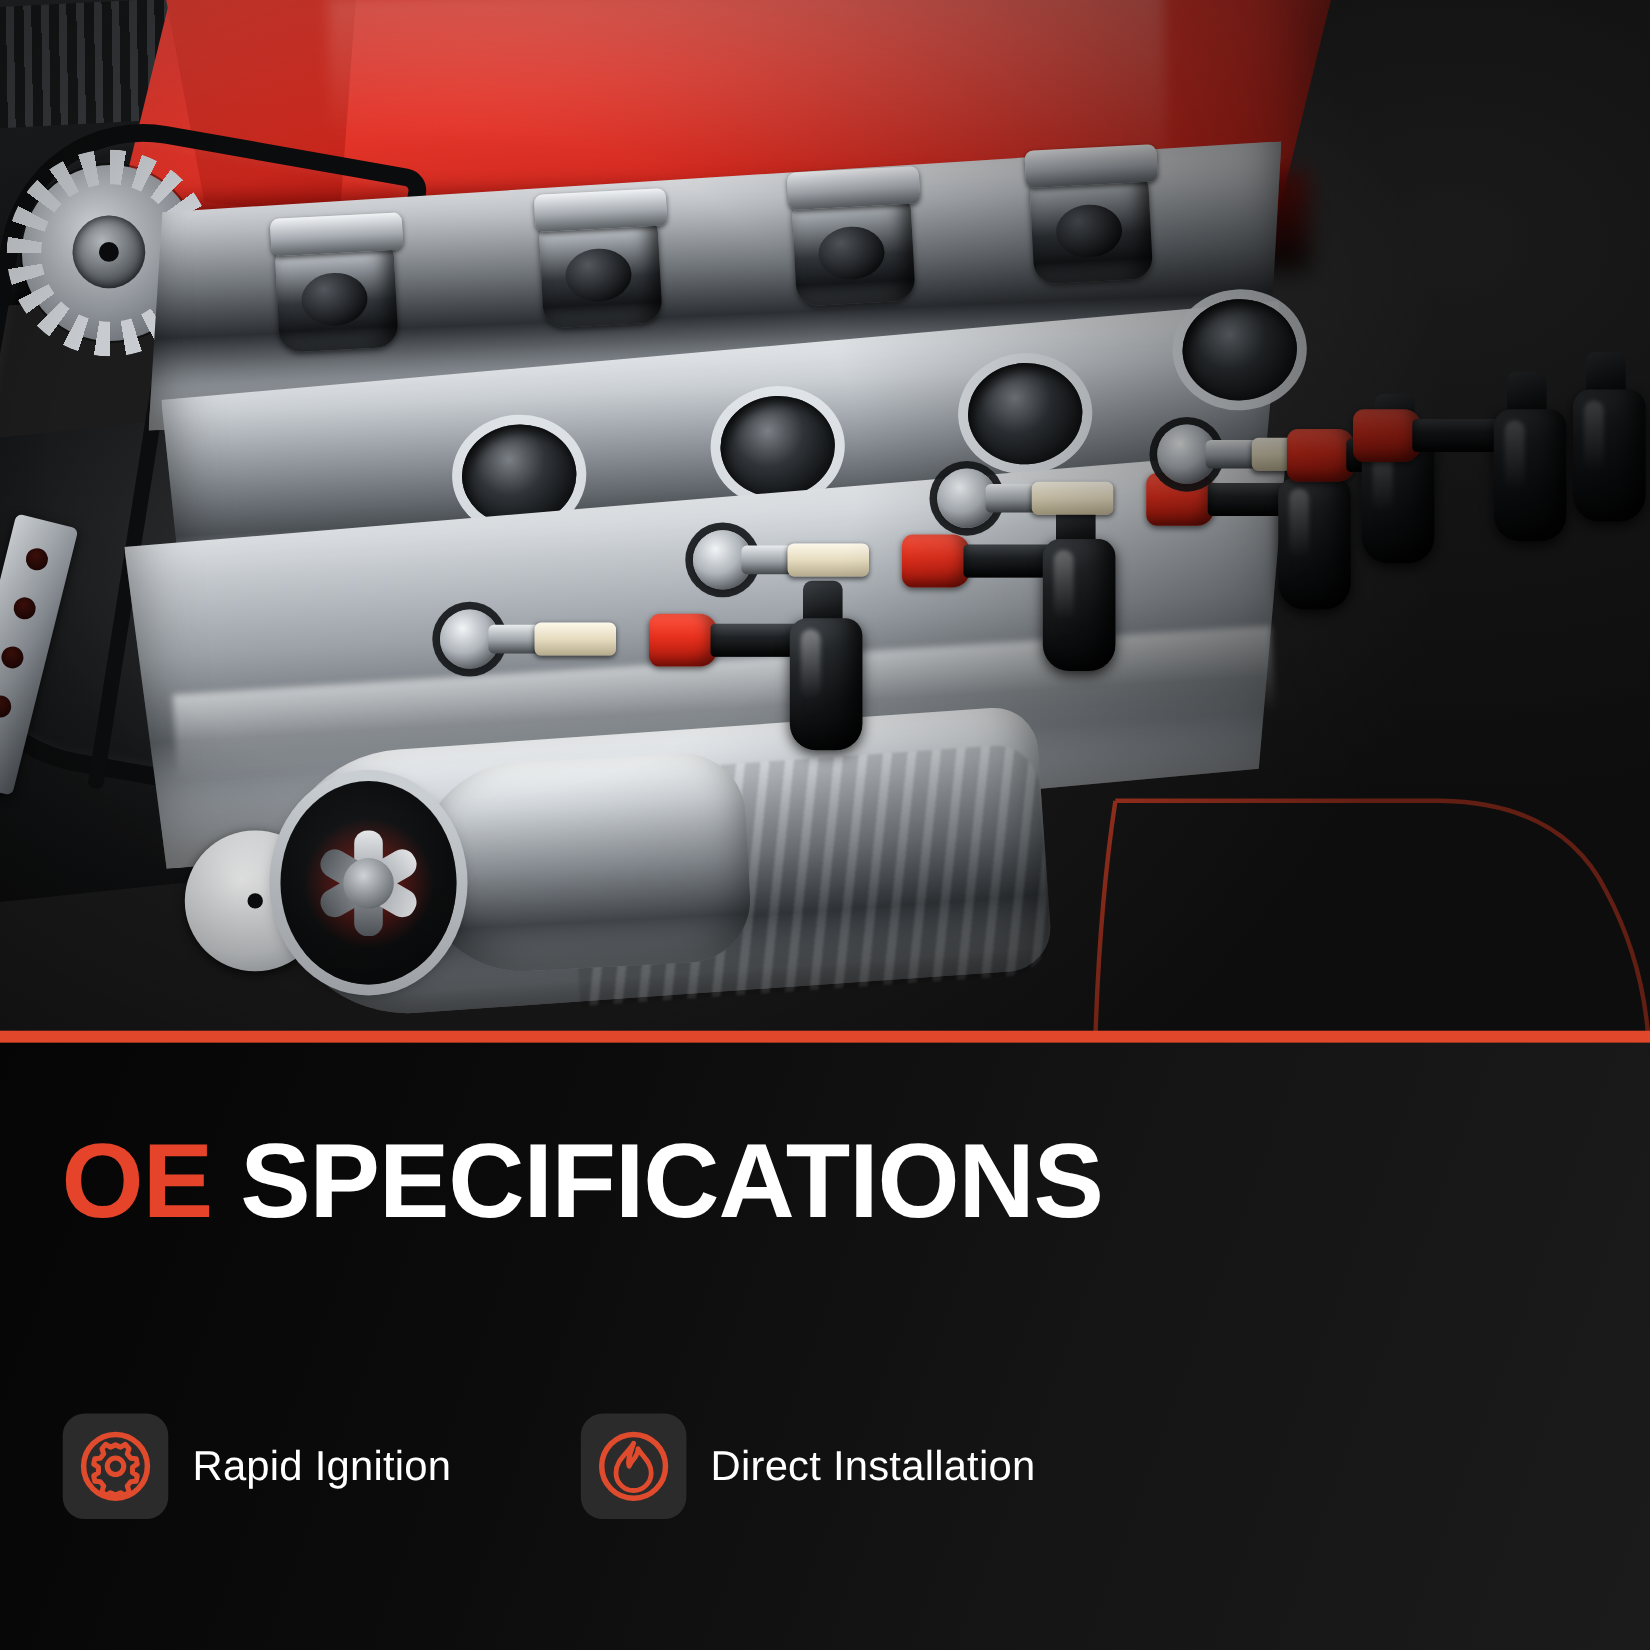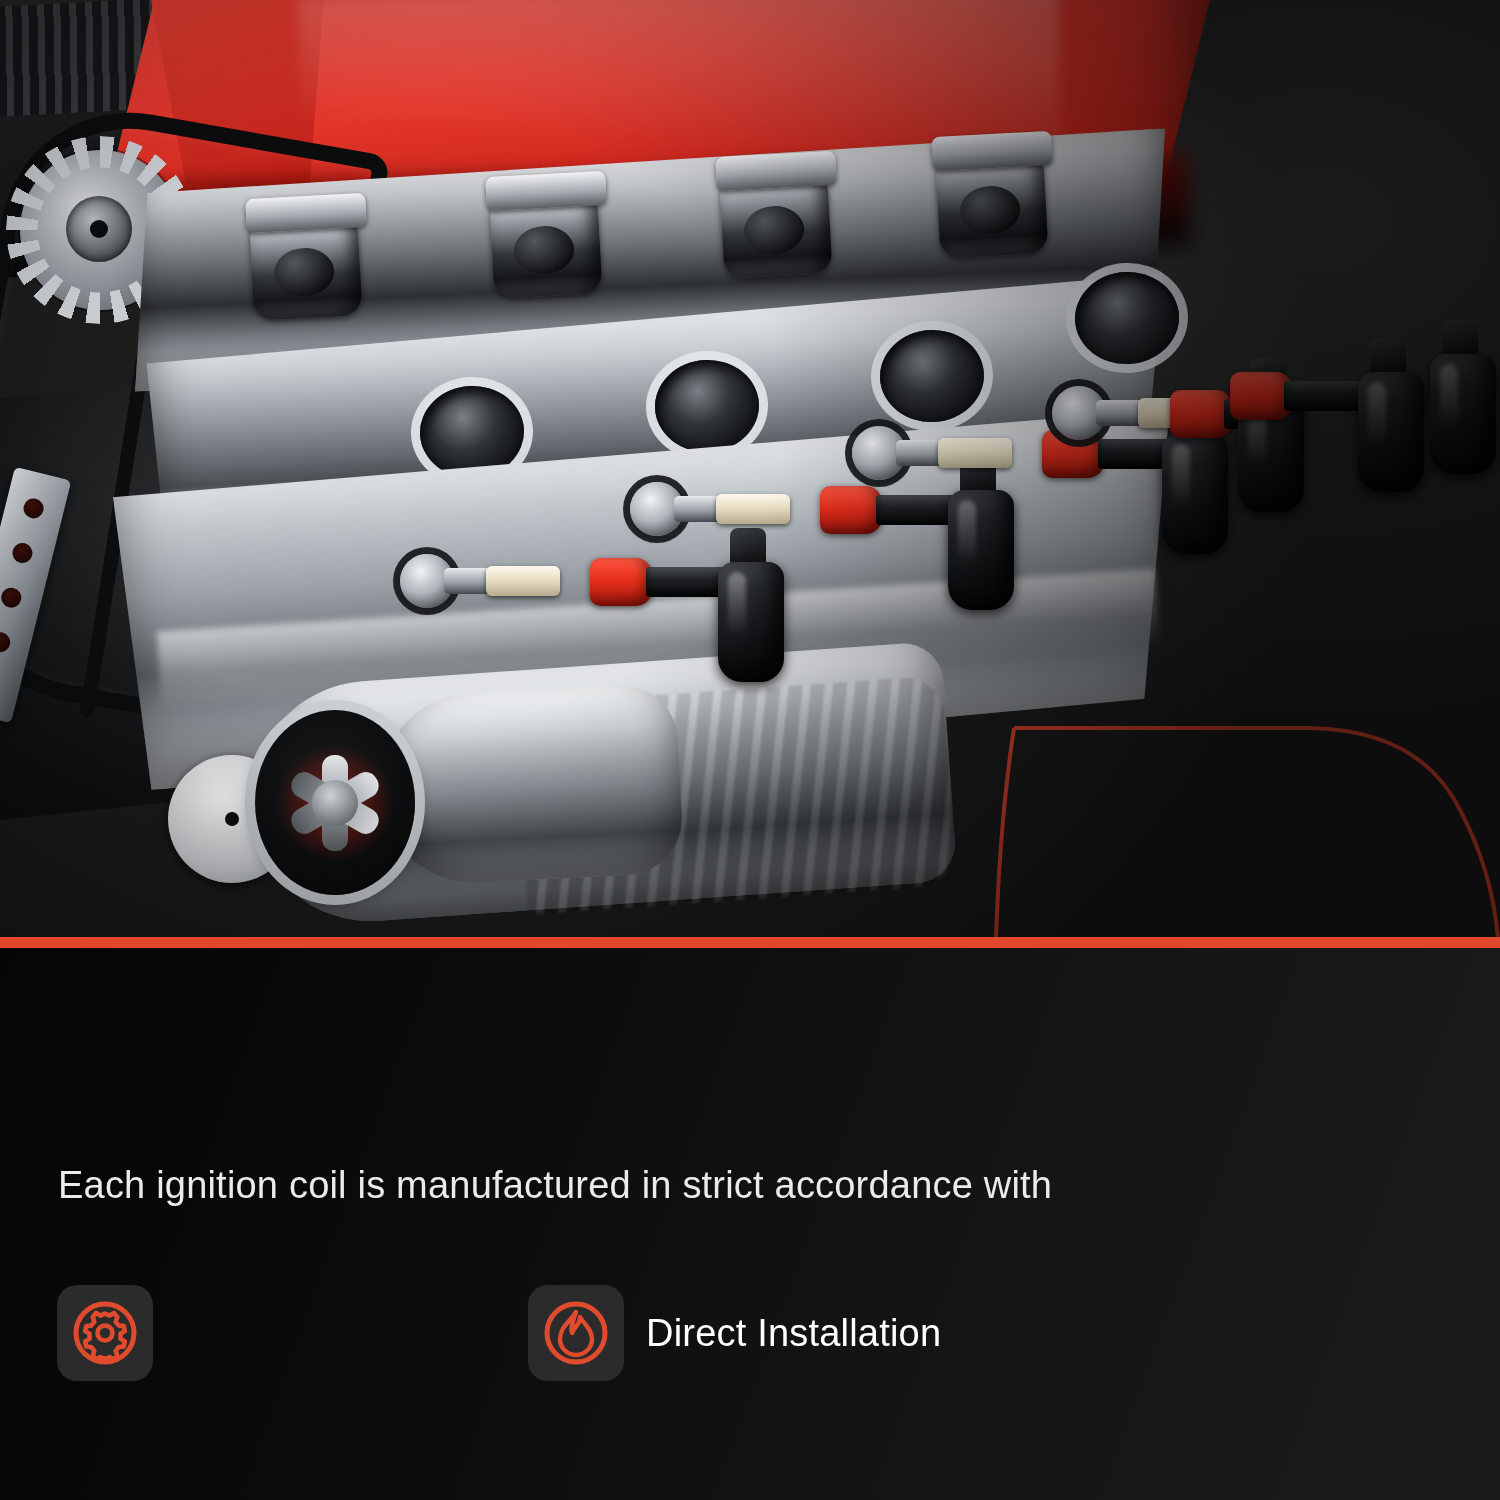--- a/index.html
+++ b/index.html
@@ -563,33 +563,34 @@
       <path d="M1014 38 Q1000 130 996 248" fill="none" stroke="#d8432a" stroke-width="4"></path>
     </svg>
 
     <div class="hero-bg-vignette"></div>
   </div>
 
   <div class="divider"></div>
 
   <div class="panel"></div>
 
-
-  <div class="subtitle">Each ignition coil is manufactured in strict accordance with</div>
+  <div class="headline"><span class="oe">OE</span><span> SPECIFICATIONS</span></div>
+
 
   <div class="features">
 
     <div class="feature" style="left:57px;">
       <div class="feature-tile">
         <svg width="72" height="72" viewBox="0 0 72 72">
           <circle cx="36" cy="36" r="29" fill="none" stroke="#e04b2d" stroke-width="5"></circle>
           <path fill="none" stroke="#e04b2d" stroke-width="4.6" stroke-linejoin="round" d="M36 16.5 l4.6 2.1 4.4-2.6 3.3 3.9 -1.6 4.8 3.1 3.9 5.0 0.5 1.0 5.0 -4.3 2.7 0 5.0 4.3 2.7 -1.0 5.0 -5.0 0.5 -3.1 3.9 1.6 4.8 -3.3 3.9 -4.4-2.6 -4.6 2.1 -4.6-2.1 -4.4 2.6 -3.3-3.9 1.6-4.8 -3.1-3.9 -5.0-0.5 -1.0-5.0 4.3-2.7 0-5.0 -4.3-2.7 1.0-5.0 5.0-0.5 3.1-3.9 -1.6-4.8 3.3-3.9 4.4 2.6 z"></path>
           <circle cx="36" cy="36" r="7.5" fill="none" stroke="#e04b2d" stroke-width="4.6"></circle>
         </svg>
       </div>
+      <div class="feature-label">Rapid Ignition</div>
     </div>
 
     <div class="feature" style="left:528px;">
       <div class="feature-tile">
         <svg width="72" height="72" viewBox="0 0 72 72">
           <circle cx="36" cy="36" r="29" fill="none" stroke="#e04b2d" stroke-width="5"></circle>
           <path fill="none" stroke="#e04b2d" stroke-width="4.4" stroke-linejoin="round" stroke-linecap="round" d="M36 15 C30 25 20 30 20 42 a16 16 0 0 0 32 0 C52 32 44 27 40 20 C40 28 34 30 32 36 C30 31 33 24 36 15 z"></path>
         </svg>
       </div>
       <div class="feature-label">Direct Installation</div>

